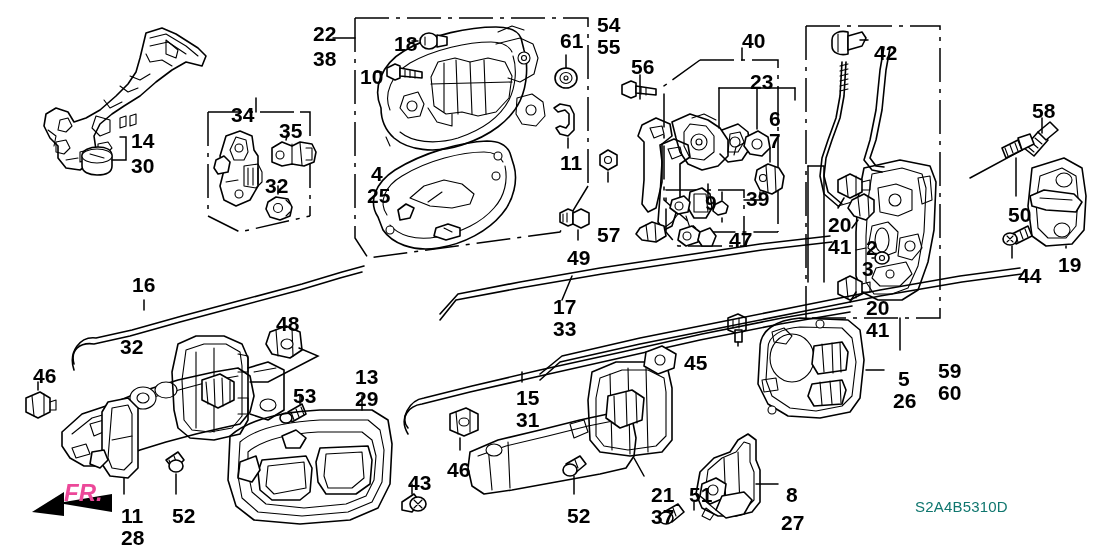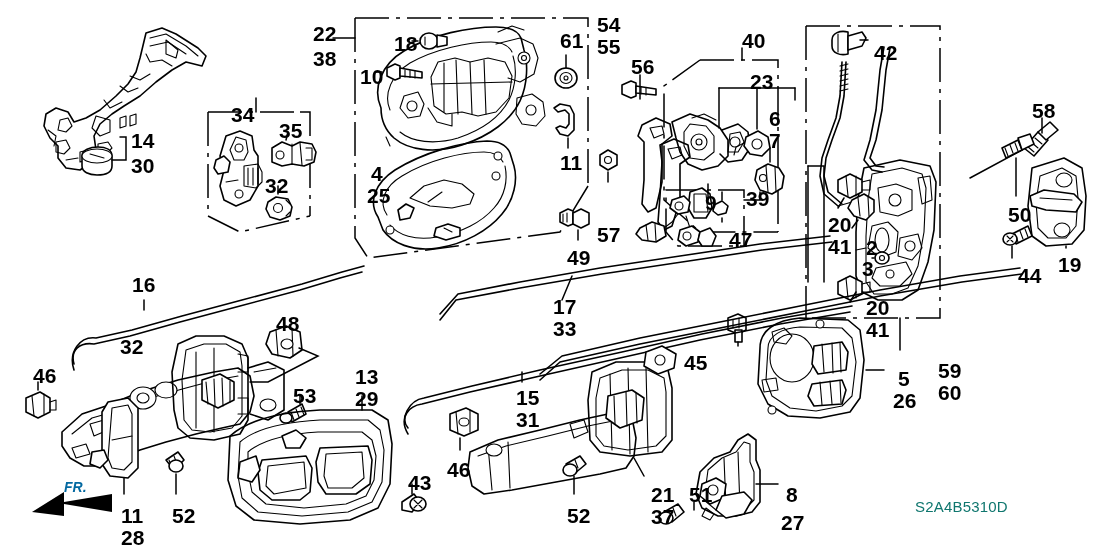--- a/index.html
+++ b/index.html
@@ -27,24 +27,24 @@
     font-family:"Liberation Sans",sans-serif;
     font-size:15px;
     font-weight:normal;
     color:#0f766e;
     letter-spacing:0.2px;
     white-space:pre;
   }
   .fr{
     position:absolute;
     font-family:"Liberation Sans",sans-serif;
-    font-size:14px;
+    font-size:24px;
     font-weight:bold;
     font-style:italic;
-    color:#0369a1;
+    color:#ec4899;
     white-space:pre;
   }
 </style>
 </head>
 <body>
 
 <div id="sheet">
 
   <svg id="art" viewBox="0 0 1108 553" xmlns="http://www.w3.org/2000/svg">
     <defs>

